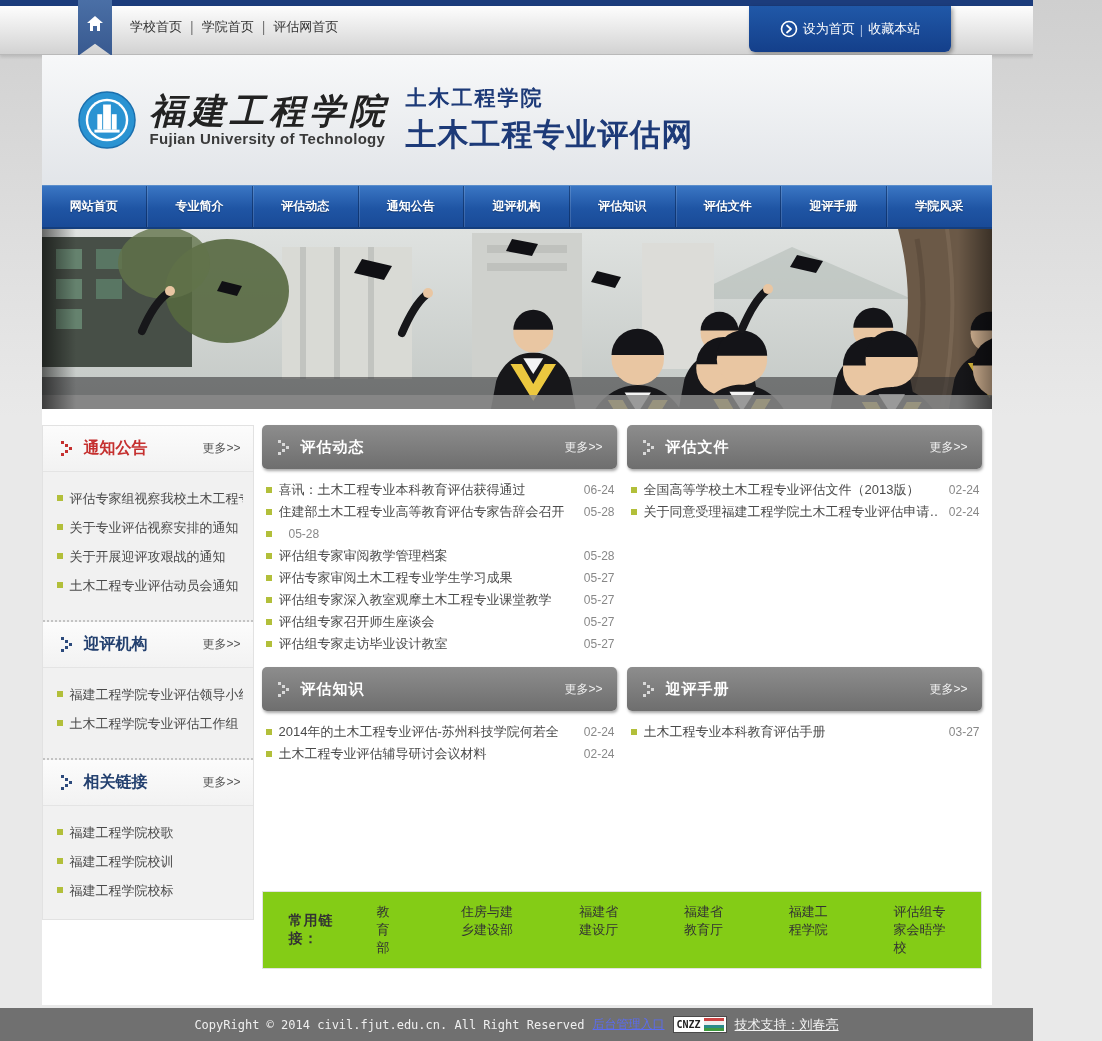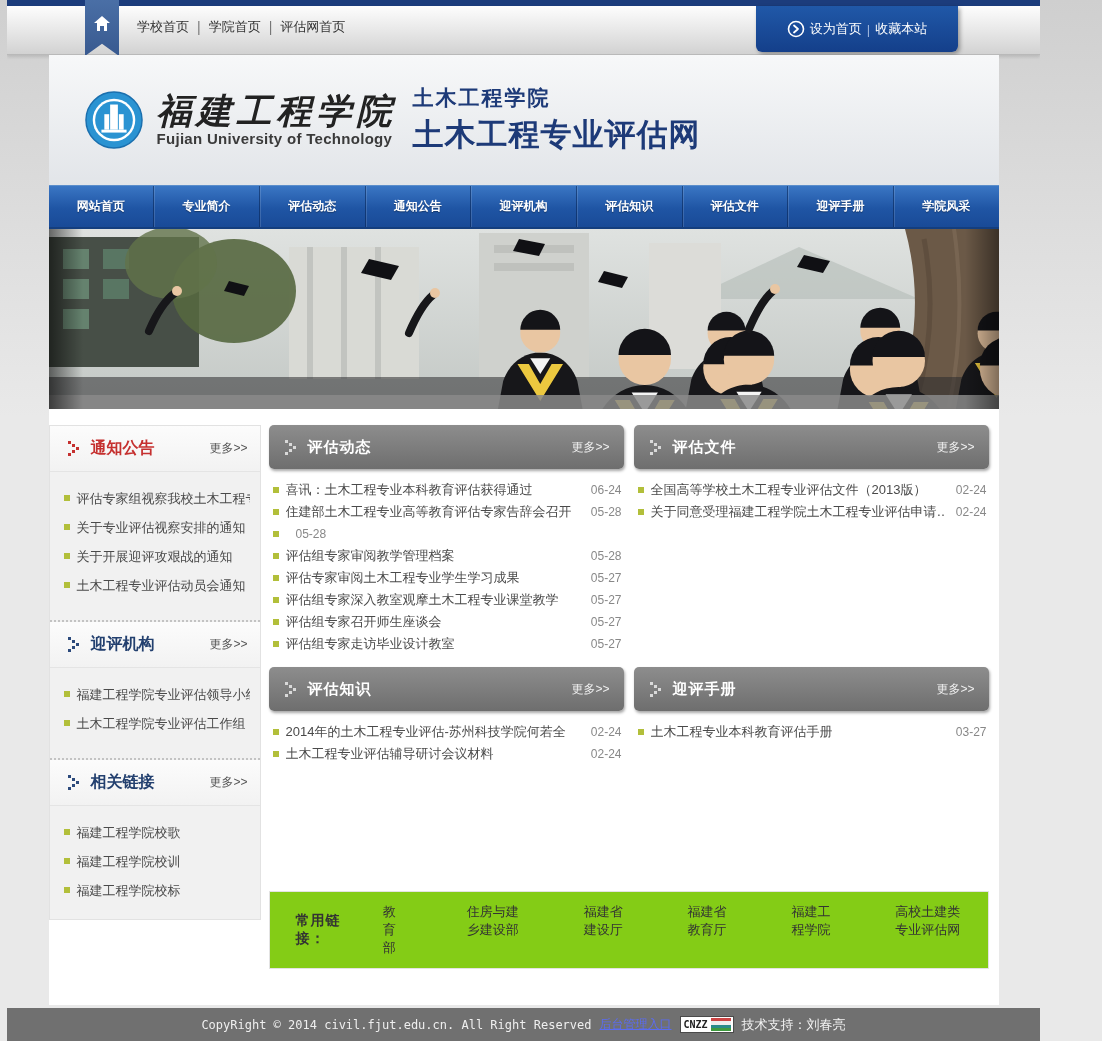--- a/index.html
+++ b/index.html
@@ -2,21 +2,21 @@
 <html><head>
 <meta charset="utf-8">
 <style>
   * { margin:0; padding:0; box-sizing:border-box; }
   html,body { width:1102px; }
   body {
     font-family:"Liberation Sans", sans-serif;
     background:linear-gradient(#cfcfcf,#e9e9e9 40%,#e9e9e9);
     color:#333;
   }
-  .page { width:1033px; height:1041px; overflow:hidden; position:relative;margin-left:7px; }
+  .page { width:1033px; height:1041px; overflow:hidden; position:relative; }
 
   
   .navy-strip { height:6px; background:#1c3c7c; }
   .topbar {
     position:relative; height:49px;
     background:linear-gradient(#fdfdfd,#e6e6e6 55%,#d2d2d2);
     border-bottom:1px solid #b9b9b9;
     box-shadow:0 2px 3px rgba(0,0,0,.12);
   }
   .ribbon {
@@ -115,21 +115,21 @@
   .q-list { list-style:none; display:flex;gap:30px; }
   .q-list li { font-size:13px; color:#333; margin-left:34px; cursor:pointer; }
 
   
   .footer {
     margin-top:3px; height:33px; background:#707070;
     display:flex; align-items:center; justify-content:center; gap:8px;
     font-family:"DejaVu Sans Mono", monospace; font-size:12px; color:#efefef;
   }
   .footer .admin { color:#5b6cf0; text-decoration:underline; cursor:pointer; }
-  .footer .support { font-family:"Liberation Sans", sans-serif; font-size:13px; color:#f3f3f3; }
+  .footer .support { font-family:"Liberation Sans", sans-serif; font-size:13px; color:#f3f3f3;text-decoration:underline; }
   .cnzz { display:inline-flex; align-items:center; height:17px; background:#fff; border:1px solid #4a4a4a; cursor:pointer; }
   .cnzz .cz { font-family:"DejaVu Sans Mono", monospace; font-size:10px; font-weight:bold; color:#222; padding:0 3px; }
   .cnzz .stripes { width:20px; height:13px; margin-right:2px; display:flex; flex-direction:column; }
   .cnzz .stripes i { flex:1; display:block; }
   .cnzz .st-r { background:#cc4444; } .cnzz .st-w { background:#eee; } .cnzz .st-t { background:#2a8a8a; } .cnzz .st-g { background:#3f9a3f; }
 
   .px-chev { flex:0 0 auto; }
 </style>
 </head>
 <body>
@@ -530,21 +530,21 @@
               <li>教育部</li>
 
               <li>住房与建乡建设部</li>
 
               <li>福建省建设厅</li>
 
               <li>福建省教育厅</li>
 
               <li>福建工程学院</li>
 
-              <li>高校土建类专业评估网</li>
+              <li>评估组专家会晤学校</li>
             </ul>
         </div>
       </div>
 
     </div>
   </div>
 
   <div class="footer">
     <span>CopyRight © 2014 civil.fjut.edu.cn. All Right Reserved</span>
     <span class="admin">后台管理入口</span>

